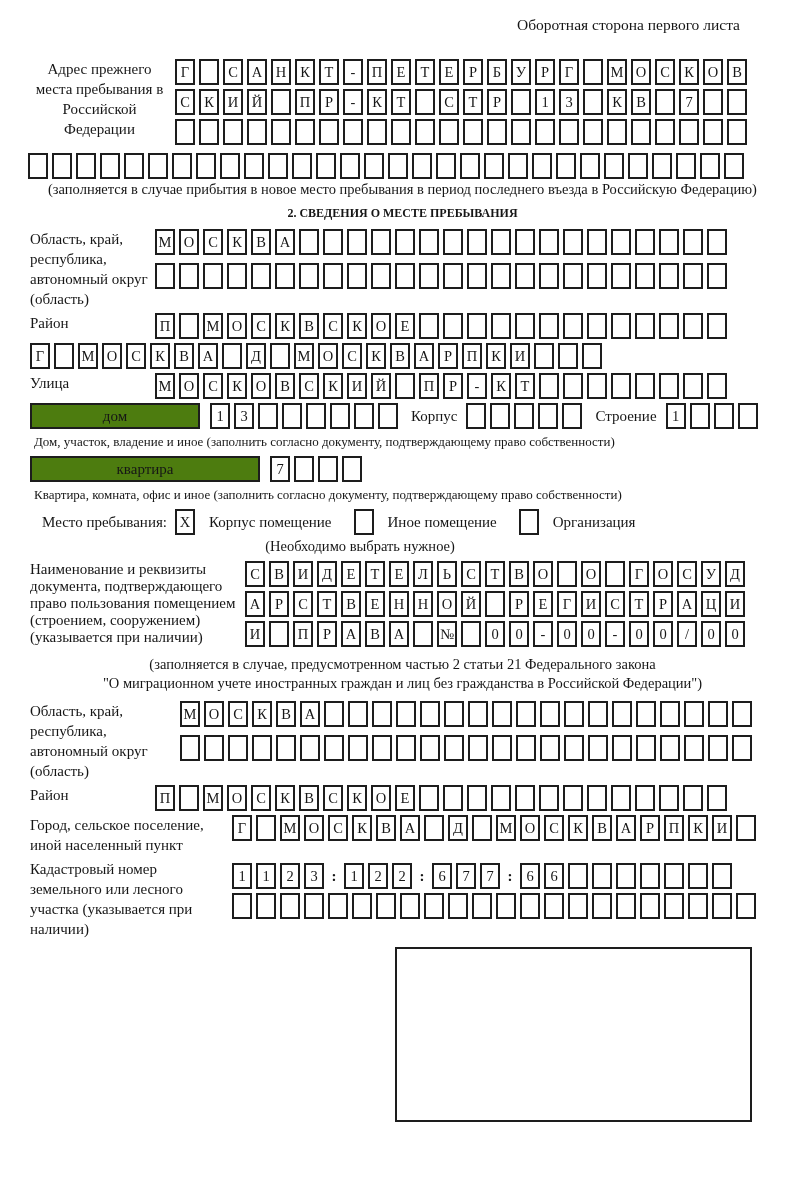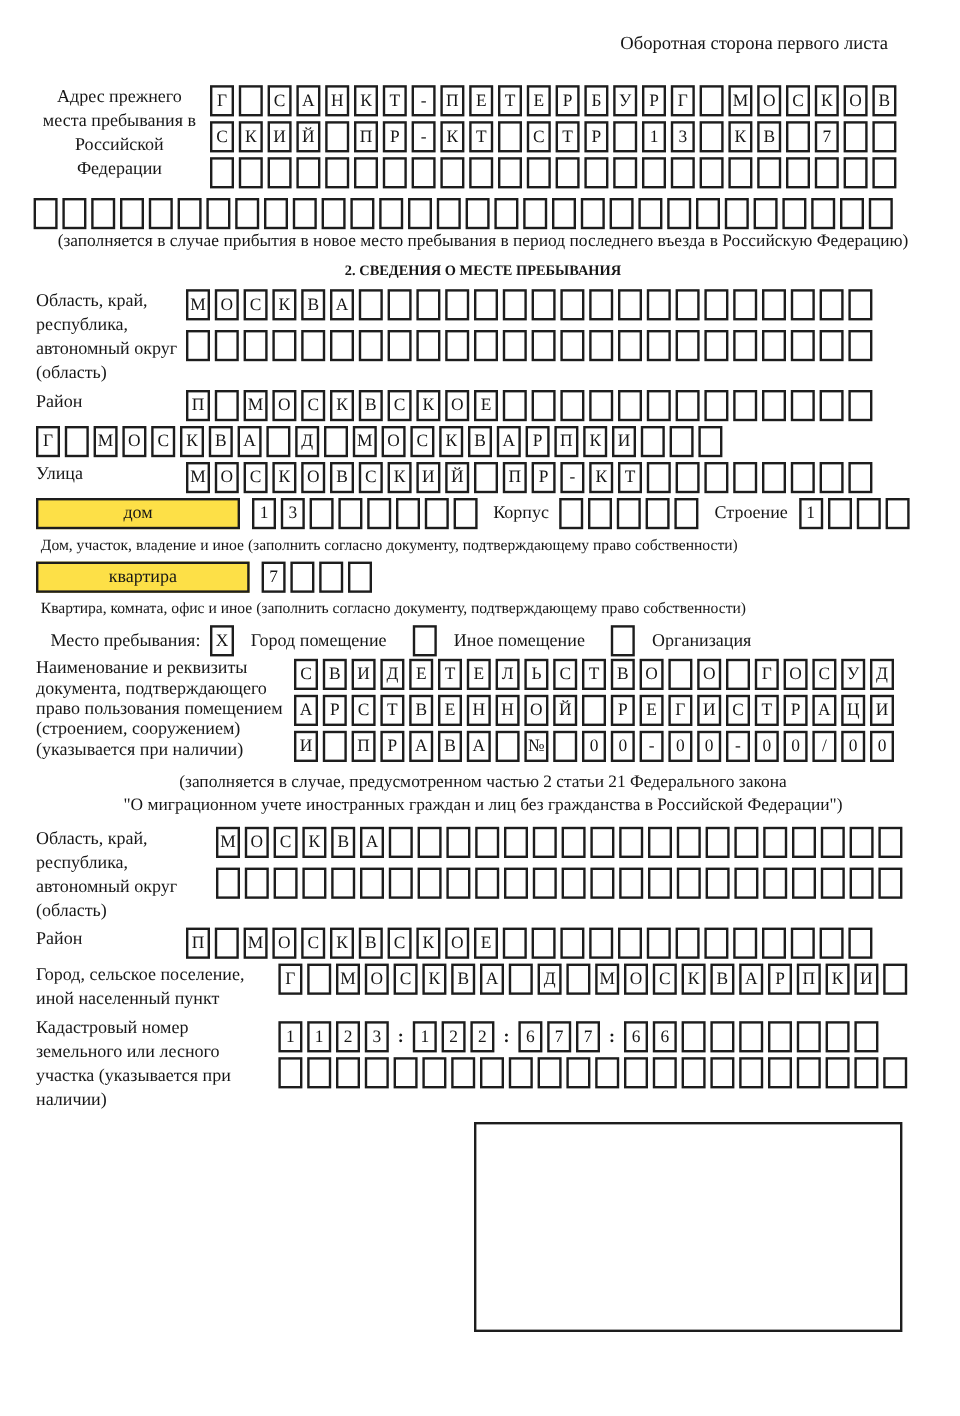--- a/index.html
+++ b/index.html
@@ -1,37 +1,37 @@
 <!DOCTYPE html>
 <html><head>
 <meta charset="utf-8">
 <style>
   html,body{margin:0;padding:0;background:#ffffff;}
   .page{position:relative;width:800px;height:1180px;box-sizing:border-box;
-        padding:26px 0 0 30px;overflow:hidden;
+        padding:14px 0 0 30px;overflow:hidden;
         font-family:"Liberation Serif","DejaVu Serif",serif;color:#161616;font-size:15px;}
   .top-title{text-align:right;padding-right:60px;font-size:15.5px;line-height:21px;}
   .fieldrow{display:flex;align-items:flex-start;margin-bottom:4px;}
   .label{line-height:20px;flex:none;box-sizing:border-box;padding-right:6px;}
   .w145{width:145px}.w125{width:125px}.w150{width:150px}.w215{width:215px;line-height:17px;}
   .w202{width:202px}
   .rows .boxrow{margin-bottom:4px;}
   .gap8{margin-bottom:8px !important;}
   .boxrow{display:flex;flex:none;}
   .cell{display:inline-flex;align-items:center;justify-content:center;width:20px;height:26px;
         border:2px solid #1d1d1d;box-sizing:border-box;margin-right:4px;font-size:14.5px;flex:none;
         background:#fff;}
   .colon{display:inline-flex;align-items:center;justify-content:center;width:12px;height:26px;
         margin-right:4px;flex:none;font-weight:bold;}
   .note{font-size:14.5px;text-align:center;width:745px;margin:2px 0 8px;}
   .heading{font-weight:bold;text-align:center;font-size:12px;width:745px;margin:4px 0 8px;}
   .named-box{border:2px solid #1d1d1d;height:26px;box-sizing:border-box;display:flex;
-        align-items:center;justify-content:center;flex:none;background:#fde047;}
+        align-items:center;justify-content:center;flex:none;background:#4d7c0f;}
   .dom-box{width:170px;}
-  .kv-box{width:178px;}
+  .kv-box{width:230px;}
   .inline-label{line-height:26px;padding:0 9px;flex:none;}
   .caption{font-size:13px;margin:2px 0 6px 4px;line-height:17px;}
   .mesto{display:flex;align-items:center;margin:6px 12px 2px;}
   .mesto .opt-label{margin:0 22px 0 10px;}
   .mesto .lead{margin-right:8px;}
   .mesto-note{width:320px;margin-left:170px;text-align:center;font-size:14.5px;margin-top:3px;margin-bottom:6px;}
   .fact-note{font-size:14.5px;text-align:center;width:745px;line-height:19px;}
   .mt16{margin-top:14px;}
   .stamp-box{width:357px;height:175px;border:2px solid #1d1d1d;margin-left:365px;margin-top:8px;
         box-sizing:border-box;background:#fff;}
@@ -350,26 +350,27 @@
         <span class="cell"></span>
         <span class="cell"></span>
         <span class="cell"></span>
       </div>
   </div>
   <div class="caption">Квартира, комната, офис и иное (заполнить согласно документу, подтверждающему право собственности)</div>
 
   <div class="mesto">
     <span class="lead">Место пребывания:</span>
     <span class="cell">X</span>
-    <span class="opt-label">Город помещение</span>
+    <span class="opt-label">Корпус помещение</span>
     <span class="cell"></span>
     <span class="opt-label">Иное помещение</span>
     <span class="cell"></span>
     <span class="opt-label">Организация</span>
   </div>
+  <div class="mesto-note">(Необходимо выбрать нужное)</div>
 
   <div class="fieldrow">
     <div class="label w215">Наименование и реквизиты документа, подтверждающего право пользования помещением (строением, сооружением) (указывается при наличии)</div>
     <div class="rows">
       <div class="boxrow">
           <span class="cell">С</span>
           <span class="cell">В</span>
           <span class="cell">И</span>
           <span class="cell">Д</span>
           <span class="cell">Е</span>

